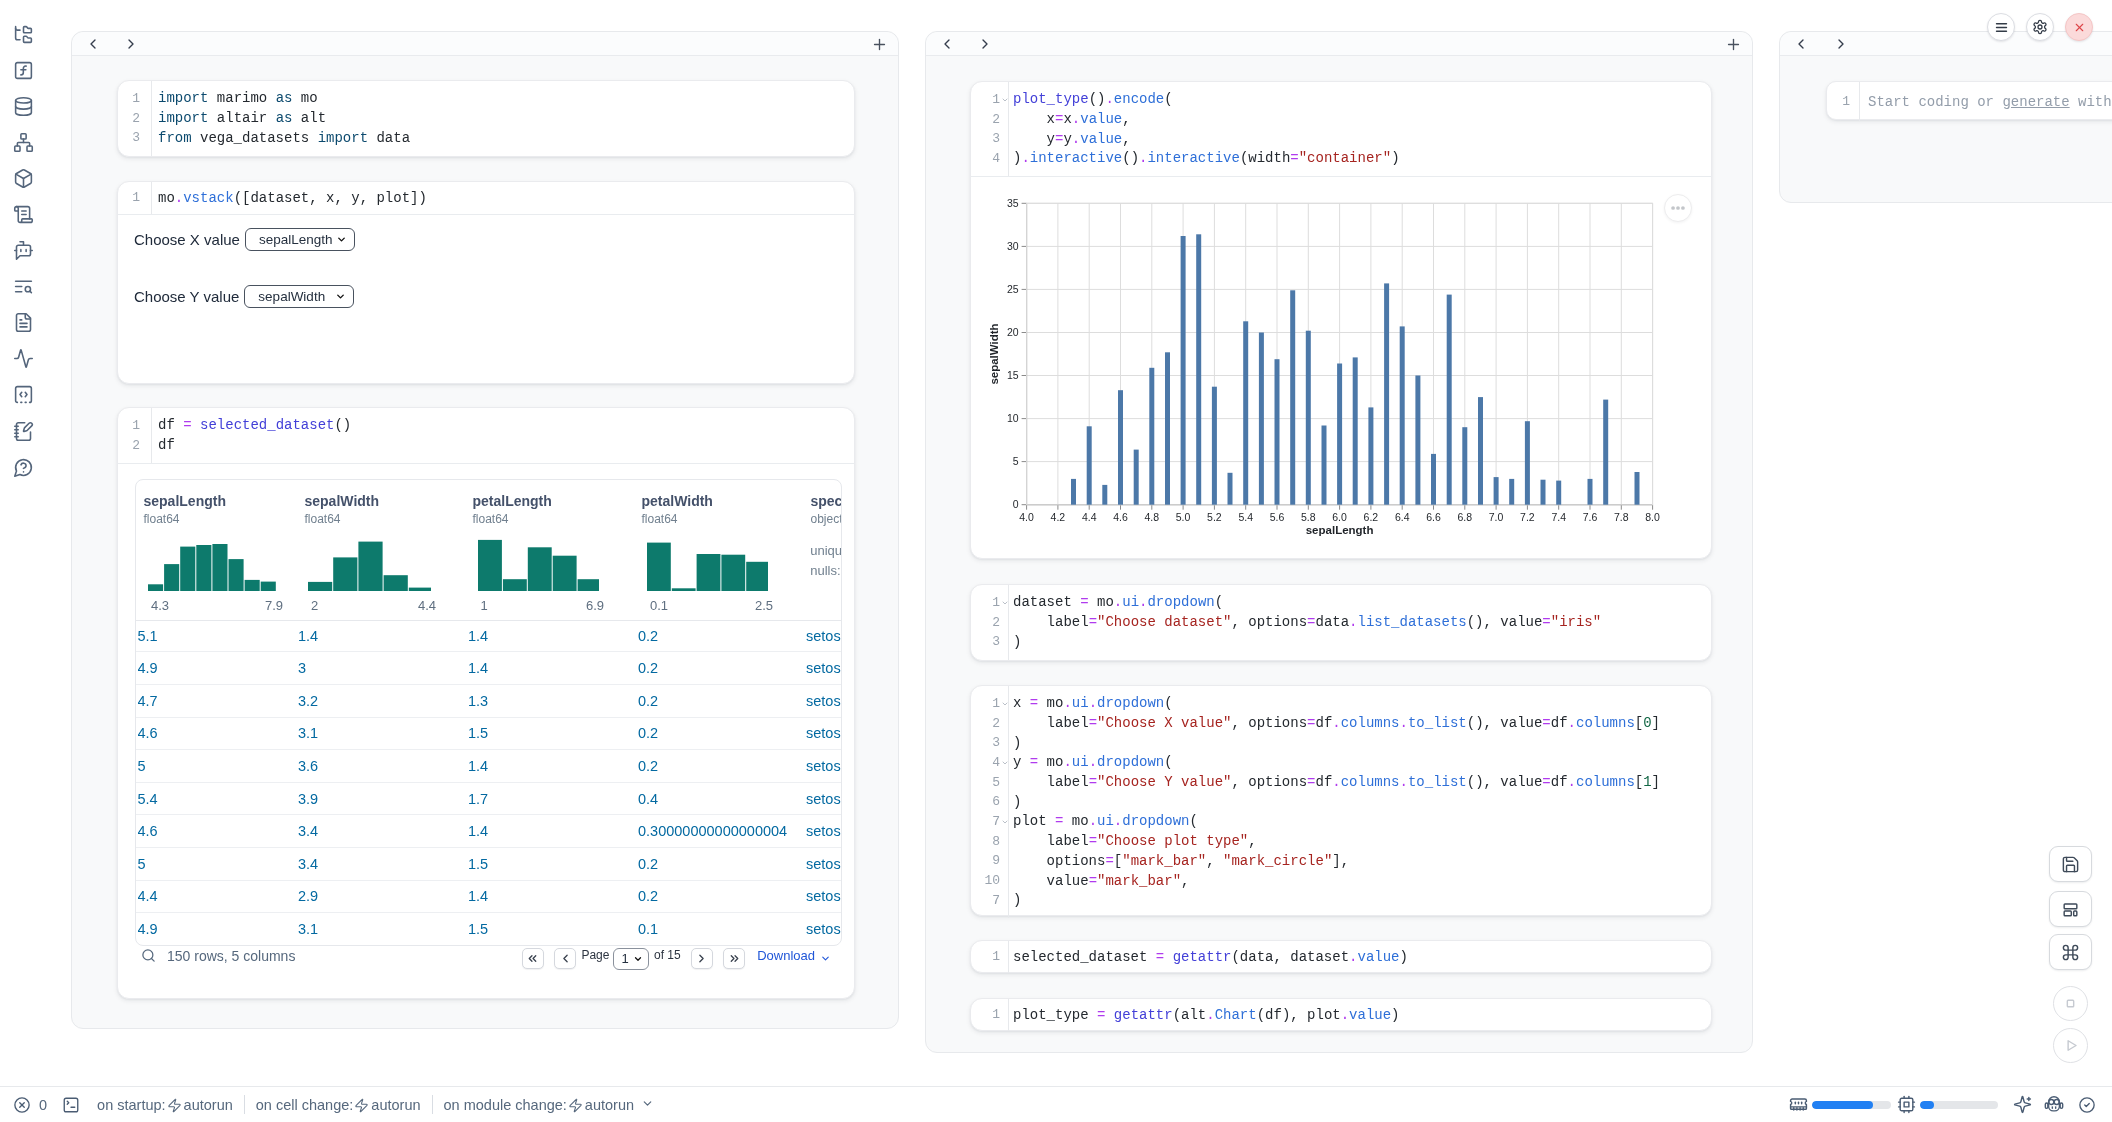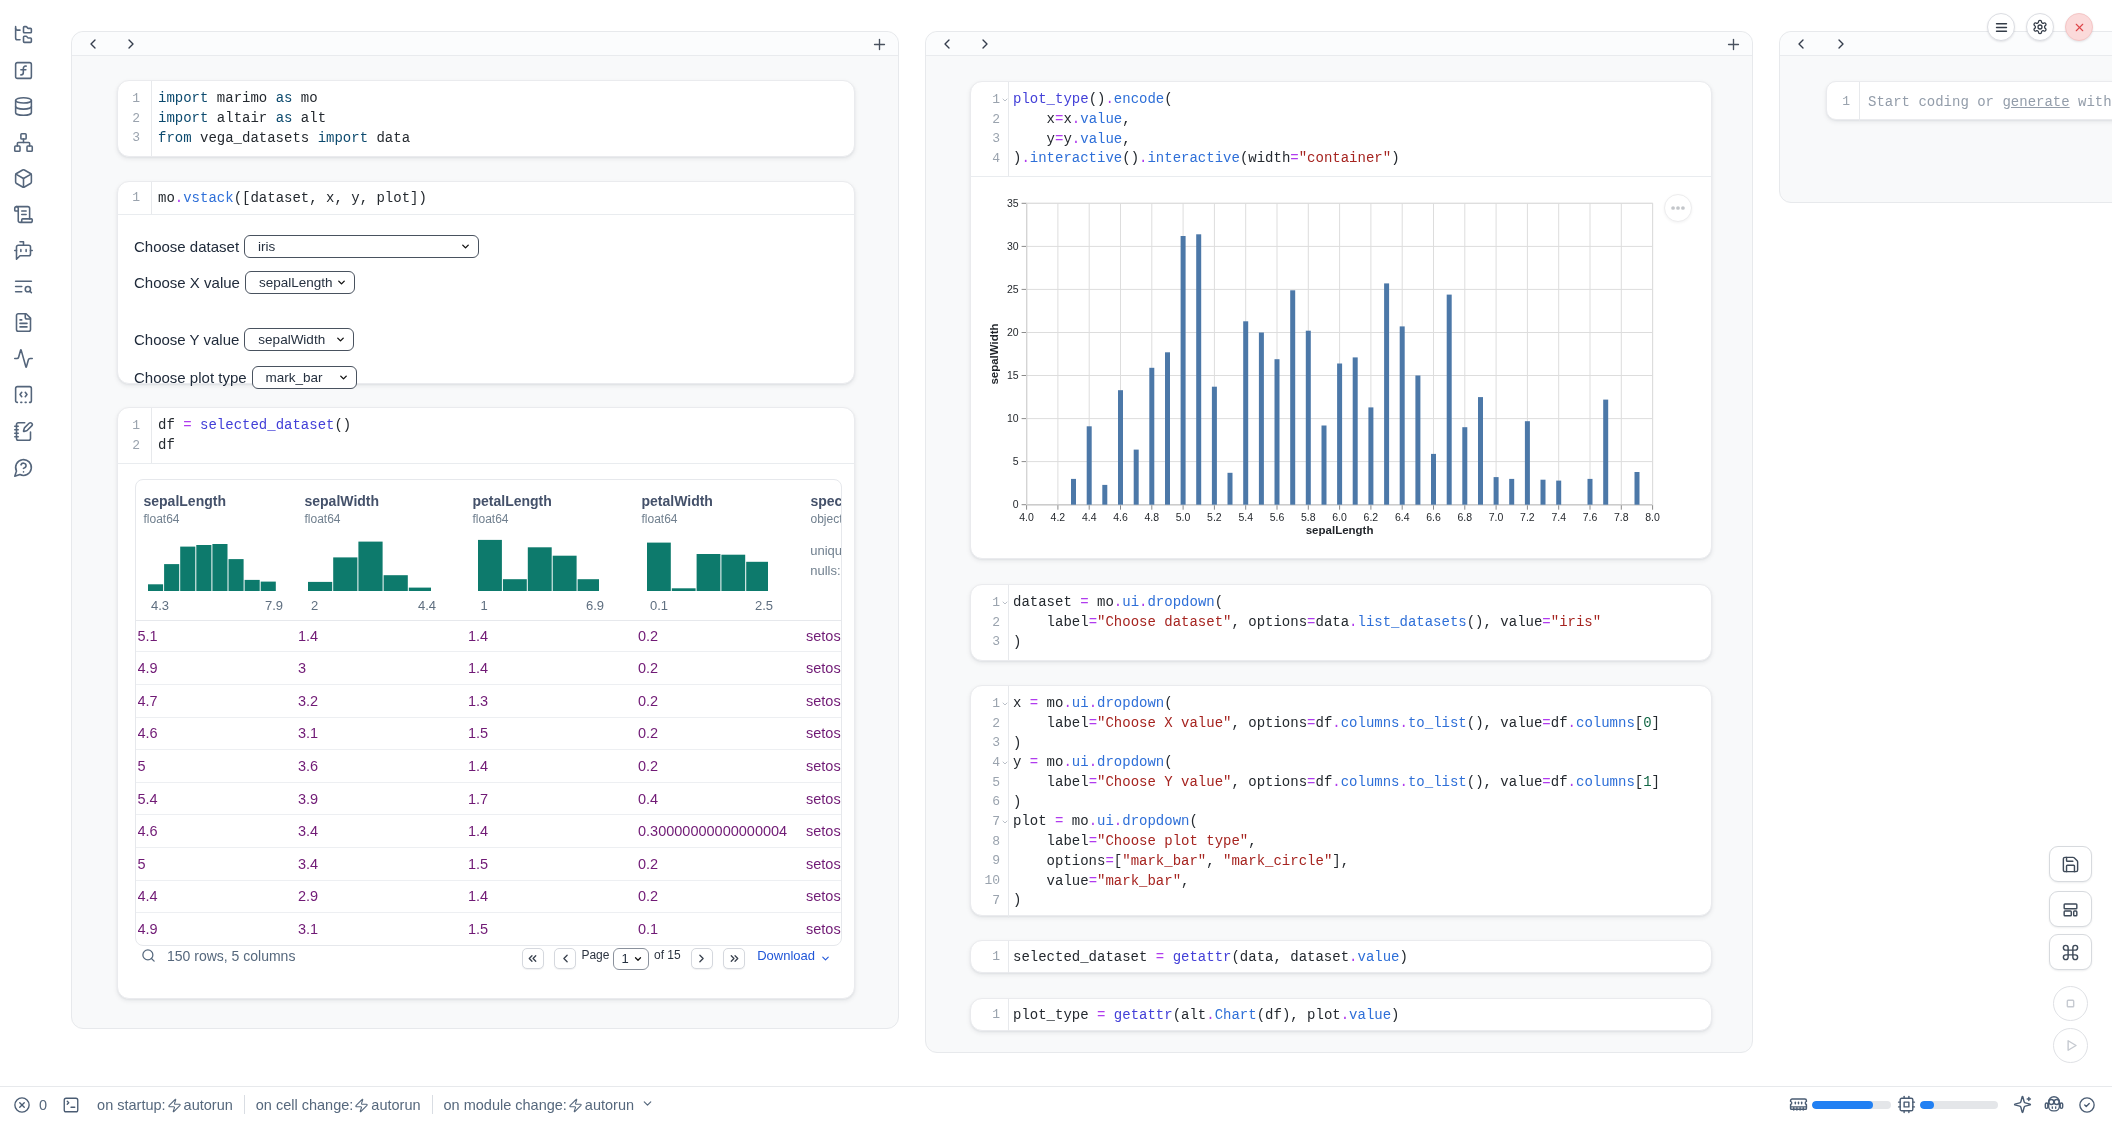--- a/index.html
+++ b/index.html
@@ -25,21 +25,21 @@
 i.g{font-style:normal;color:#116644}
 .output{border-top:1px solid #e9ecef;position:relative}
 .drow{display:flex;align-items:center;margin-left:16px}
 .dlabel{font-size:15px;color:#202b3b;margin-right:5px}
 .sel{height:23px;border:1.5px solid #49525f;border-radius:6px;background:#fff;display:flex;align-items:center;font-size:13.5px;color:#25303f;padding:0 7px 0 13px;justify-content:space-between}
 .tablewrap{position:absolute;left:17px;top:15px;width:707px;height:467px;border:1px solid #e6e8ec;border-radius:8px;background:#fff;overflow:hidden}
 .thcol{position:absolute;top:0;height:140px}
 .thname{font-size:14px;font-weight:bold;color:#44516a;margin-top:13px}
 .thtype{font-size:12px;color:#71808f;margin-top:3px}
 .trow{position:absolute;left:0;width:100%;height:32.6px;border-bottom:1px solid #edeff2;display:flex;align-items:center;padding-left:1.5px}
-.tcell{font-size:14.5px;color:#701a75;flex:0 0 170px;overflow:hidden}
+.tcell{font-size:14.5px;color:#0369a1;flex:0 0 170px;overflow:hidden}
 .tfoot{position:absolute;left:17px;top:484px;width:707px;height:52px;display:flex;align-items:flex-start}
 .pgbtn{width:22px;height:21px;border:1px solid #d5d8de;border-radius:5px;background:#fff;box-shadow:0 1px 1px rgba(16,24,40,.06);display:flex;align-items:center;justify-content:center}
 .rail-ic{position:absolute;left:13px;width:21px;height:21px}
 .circbtn{position:absolute;width:28px;height:28px;border-radius:50%;background:#fff;border:1px solid #dcdee3;box-shadow:0 1px 2px rgba(16,24,40,.1);display:flex;align-items:center;justify-content:center}
 .fbtn{position:absolute;left:2049px;width:43px;height:36px;border:1px solid #d7dade;border-radius:9px;background:#fff;box-shadow:0 1px 2px rgba(16,24,40,.08);display:flex;align-items:center;justify-content:center}
 .fcirc{position:absolute;left:2053px;width:35px;height:35px;border:1px solid #dfe1e5;border-radius:50%;background:#fff;display:flex;align-items:center;justify-content:center}
 .statusbar{position:absolute;left:0;right:0;bottom:0;height:36px;background:#fff;border-top:1px solid #e7e9ec;display:flex;align-items:center;font-size:14.5px;color:#56687d}
 .sbsep{width:1px;height:19px;background:#d9dde3;margin:0 11px}
 </style></head><body>
 <span class="rail-ic" style="top:24px"><svg width="21" height="21" viewBox="0 0 24 24" fill="none" stroke="#54657b" stroke-width="1.8" stroke-linecap="round" stroke-linejoin="round" style="">
@@ -141,41 +141,29 @@
         <div class="cl"><span class="no">2</span><span class="ct"><i class="k">import</i> altair <i class="k">as</i> alt</span></div>
         <div class="cl"><span class="no">3</span><span class="ct"><i class="k">from</i> vega_datasets <i class="k">import</i> data</span></div>
       </div>
     </div>
     <div class="cell one" style="left:45px;top:149px;width:738px;height:203px">
       <div class="code">
         <div class="gline"></div>
         <div class="cl"><span class="no">1</span><span class="ct">mo<i class="o">.</i><i class="p">vstack</i>([dataset, x, y, plot])</span></div>
       </div>
       <div class="output" style="height:170px">
-        <div class="drow" style="margin-top:20px">
-          <span class="dlabel">Choose dataset</span>
-          <span class="sel" style="width:235px">iris <svg width="11" height="11" viewBox="0 0 24 24" fill="none" stroke="#111" stroke-width="3" stroke-linecap="round" stroke-linejoin="round" style="">
-              <path d="m6 9 6 6 6-6"></path>
-            </svg></span>
-        </div>
         <div class="drow" style="margin-top:13.5px">
           <span class="dlabel">Choose X value</span>
           <span class="sel" style="width:110px">sepalLength <svg width="11" height="11" viewBox="0 0 24 24" fill="none" stroke="#111" stroke-width="3" stroke-linecap="round" stroke-linejoin="round" style="">
               <path d="m6 9 6 6 6-6"></path>
             </svg></span>
         </div>
         <div class="drow" style="margin-top:34px">
           <span class="dlabel">Choose Y value</span>
           <span class="sel" style="width:110px">sepalWidth <svg width="11" height="11" viewBox="0 0 24 24" fill="none" stroke="#111" stroke-width="3" stroke-linecap="round" stroke-linejoin="round" style="">
-              <path d="m6 9 6 6 6-6"></path>
-            </svg></span>
-        </div>
-        <div class="drow" style="margin-top:15px">
-          <span class="dlabel">Choose plot type</span>
-          <span class="sel" style="width:105px">mark_bar <svg width="11" height="11" viewBox="0 0 24 24" fill="none" stroke="#111" stroke-width="3" stroke-linecap="round" stroke-linejoin="round" style="">
               <path d="m6 9 6 6 6-6"></path>
             </svg></span>
         </div>
       </div>
     </div>
     <div class="cell" style="left:45px;top:375px;width:738px;height:592px">
       <div class="code">
         <div class="gline"></div>
         <div class="cl"><span class="no">1</span><span class="ct">df <i class="o">=</i> <i class="d">selected_dataset</i>()</span></div>
         <div class="cl"><span class="no">2</span><span class="ct">df</span></div>

